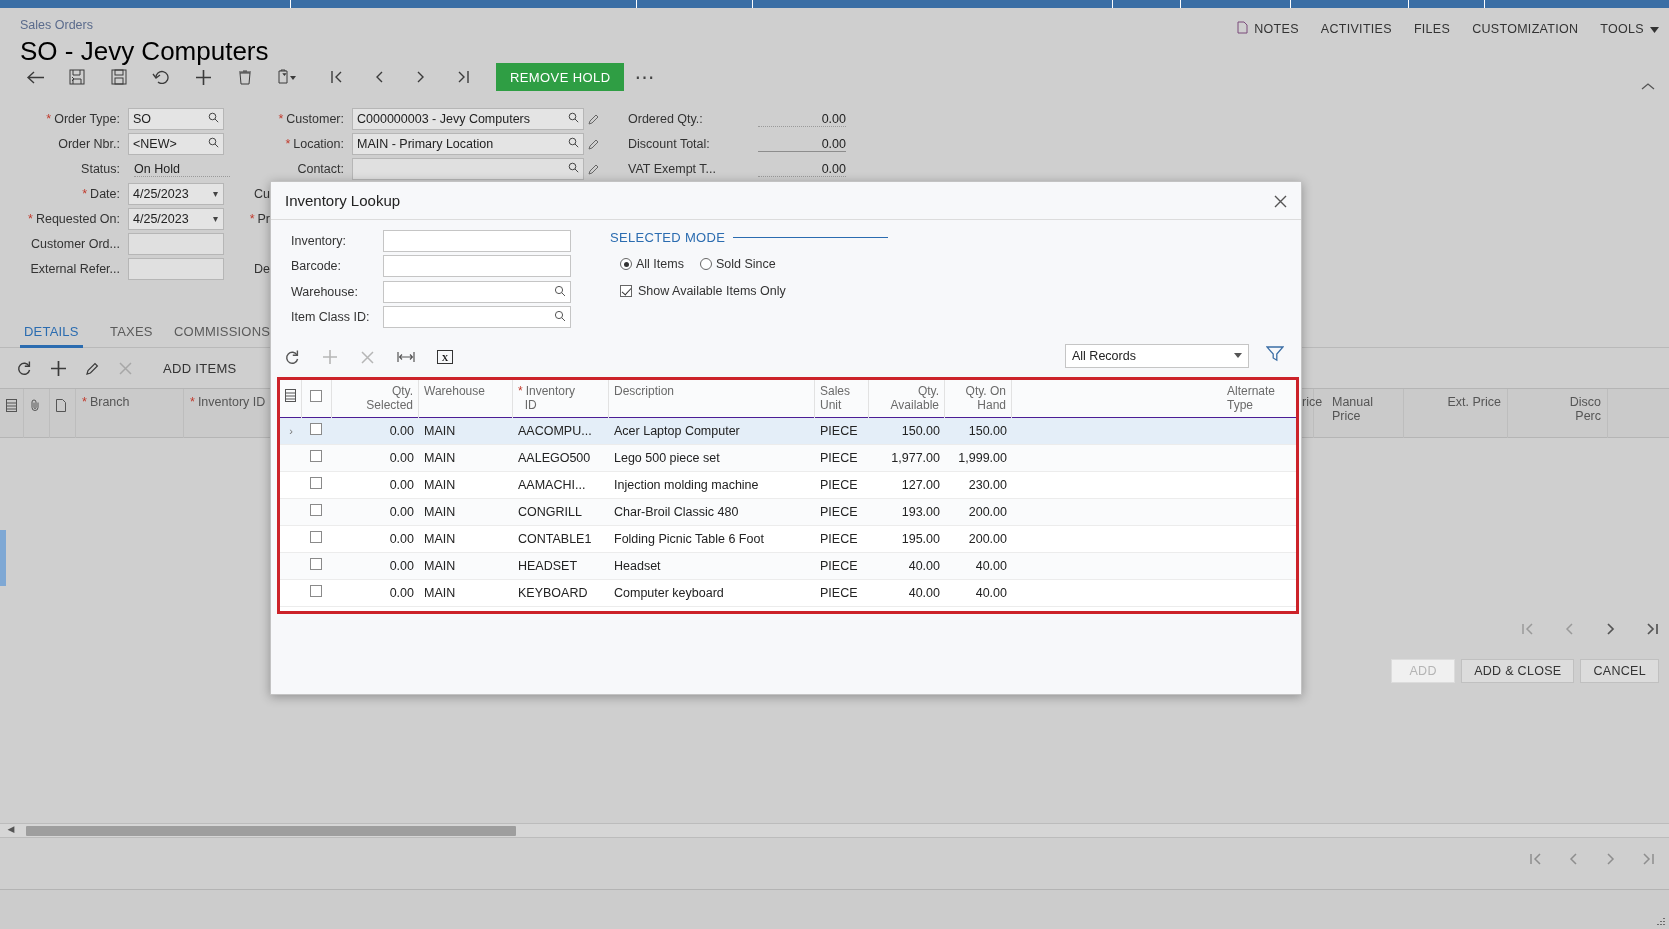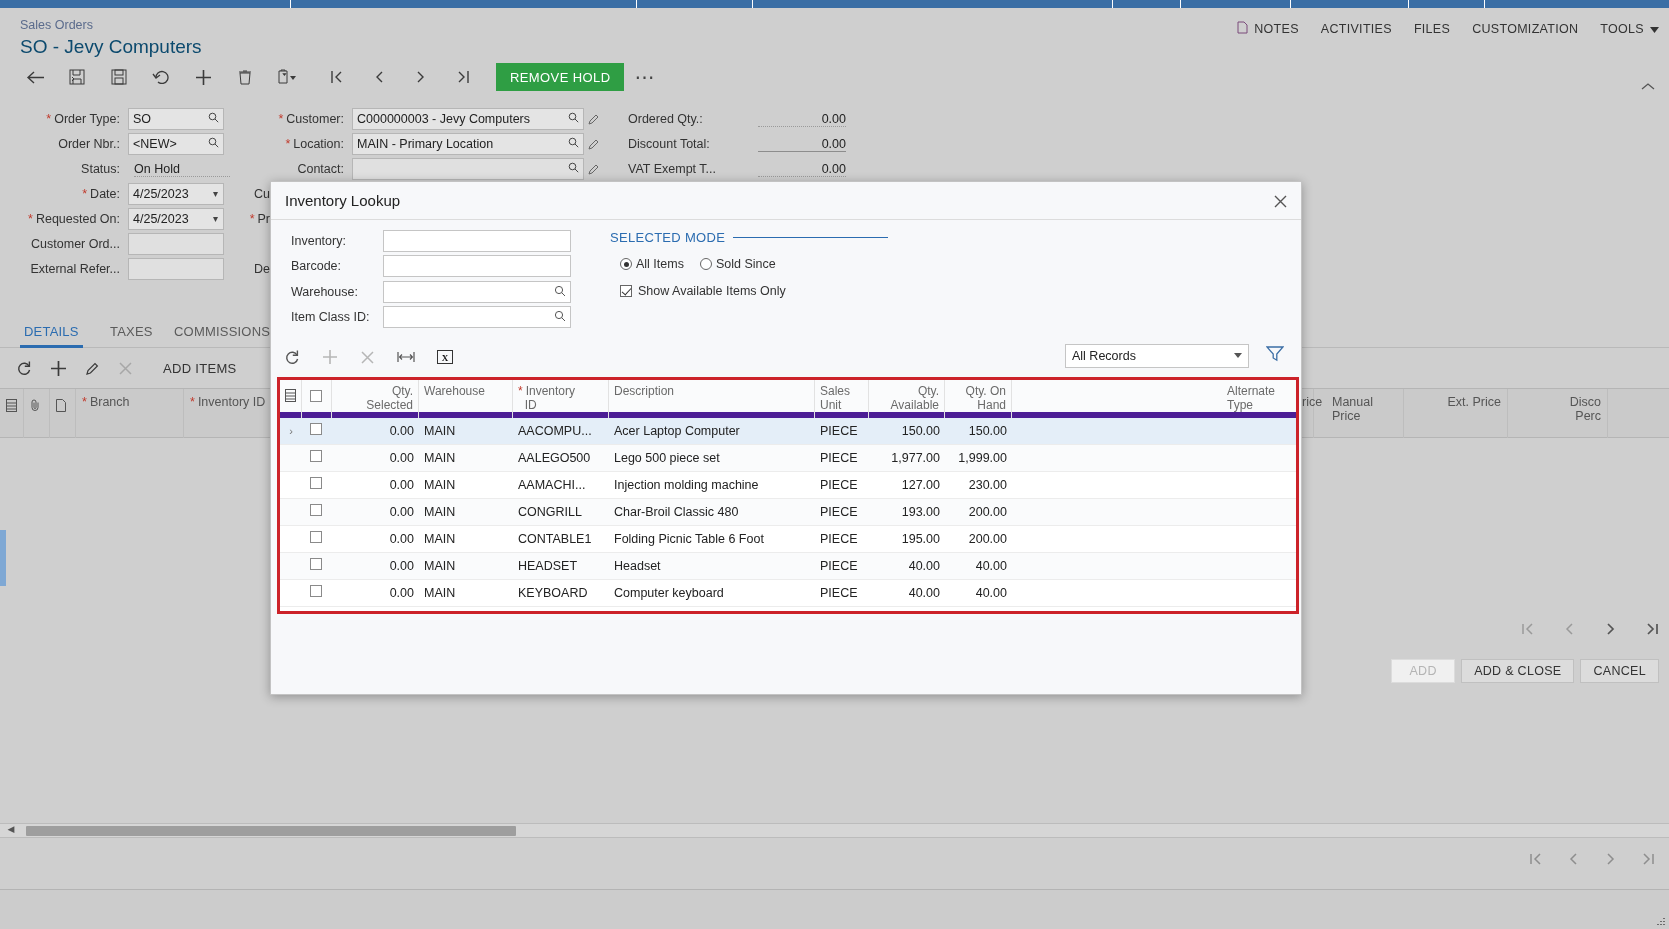--- a/index.html
+++ b/index.html
@@ -13,21 +13,21 @@
     overflow: hidden;
     position: relative;
   }
   
   .top-strip { height:8px; background:#3a6ea5; width:100%; position:relative; }
   .top-strip .seg { position:absolute; top:0; height:8px; width:1px; background:#ffffff; }
 
   
   .page-head { position:relative; height:92px; background:#cfcfcf; }
   .breadcrumb { position:absolute; left:20px; top:10px; font-size:12.5px; color:#5a6b8c; }
-  .page-title { position:absolute; left:20px; top:28px; font-size:19px; color:#0c4a6e; }
+  .page-title { position:absolute; left:20px; top:28px; font-size:26px; color:#000000; }
 
   .hdr-menu { position:absolute; right:10px; top:13px; display:flex; align-items:center; gap:22px; font-size:12.5px; color:#333; letter-spacing:.3px; }
   .hdr-menu .mi { display:flex; align-items:center; gap:6px; cursor:default; }
 
   
   .toolbar { position:absolute; left:14px; top:54px; display:flex; align-items:center; gap:0px; }
   .tb-btn { width:42px; height:30px; display:flex; align-items:center; justify-content:center; color:#3b3b3b; cursor:default; }
   .tb-btn svg { display:block; }
   .tb-sep { width:8px; }
   .tb-green { margin-left:12px; background:#2f9e44; color:#fff; height:28px; padding:0 14px; display:flex; align-items:center; font-size:13px; letter-spacing:.4px; cursor:default;}
@@ -101,21 +101,21 @@
   .gtoolbar { position:absolute; left:284px; top:345px; height:24px; display:flex; align-items:center; gap:22px; }
   .gtb { color:#555; display:flex; align-items:center; }
   .gtb.dim { color:#b6b6b6; }
 
   .records-sel { position:absolute; left:1065px; top:344px; width:184px; height:24px; background:#fff; border:1px solid #c5c5c5; display:flex; align-items:center; padding:0 6px; font-size:12.5px; color:#222;}
   .records-sel .car { position:absolute; right:6px; top:8px; border-left:4px solid transparent; border-right:4px solid transparent; border-top:5px solid #555;}
   .funnel { position:absolute; left:1266px; top:345px; color:#3b6ea5;}
 
   
   .lk { position:absolute; left:277px; top:377px; width:1022px; height:237px; background:#fff; border:3px solid #cc2229; }
-  .lk-head { position:relative; height:38px; background:#fafbfc; border-bottom:6px solid #4c1d95;}
+  .lk-head { position:relative; height:38px; background:#fafbfc; border-bottom:1px solid #4c1d95;}
   .lkh { position:absolute; top:0; height:38px; border-right:1px solid #e2e2e2; font-size:12px; color:#6a6a6a; padding:4px 5px 0 5px; line-height:14px;}
   .lkh.r { text-align:right; }
   .lk-row { position:relative; height:27px; border-bottom:1px solid #ececec; }
   .lk-row.sel { background:#e4eef8; }
   .lk-row.alt { background:#fafbfc; }
   .lkc { position:absolute; top:0; height:27px; line-height:27px; font-size:12.5px; color:#222; padding:0 5px; overflow:hidden; white-space:nowrap; }
   .lkc.r { text-align:right; }
   .rowchk { width:12px; height:12px; border:1px solid #8a8a8a; background:#fff; display:inline-block; }
   .rowcaret { color:#777; font-size:11px; }
 

